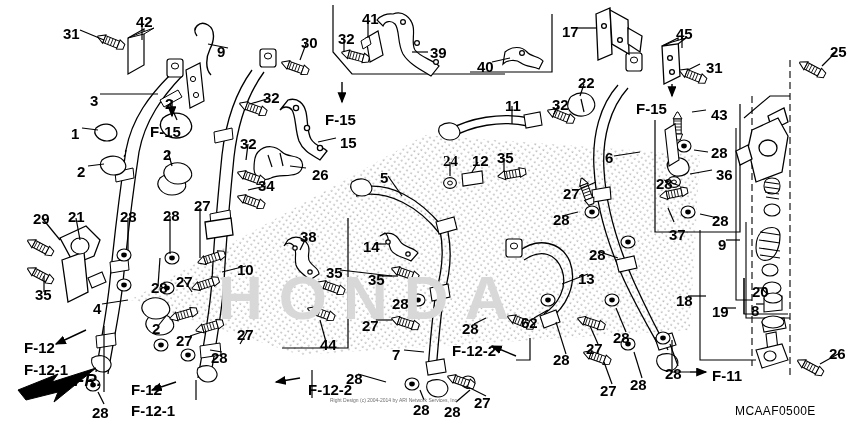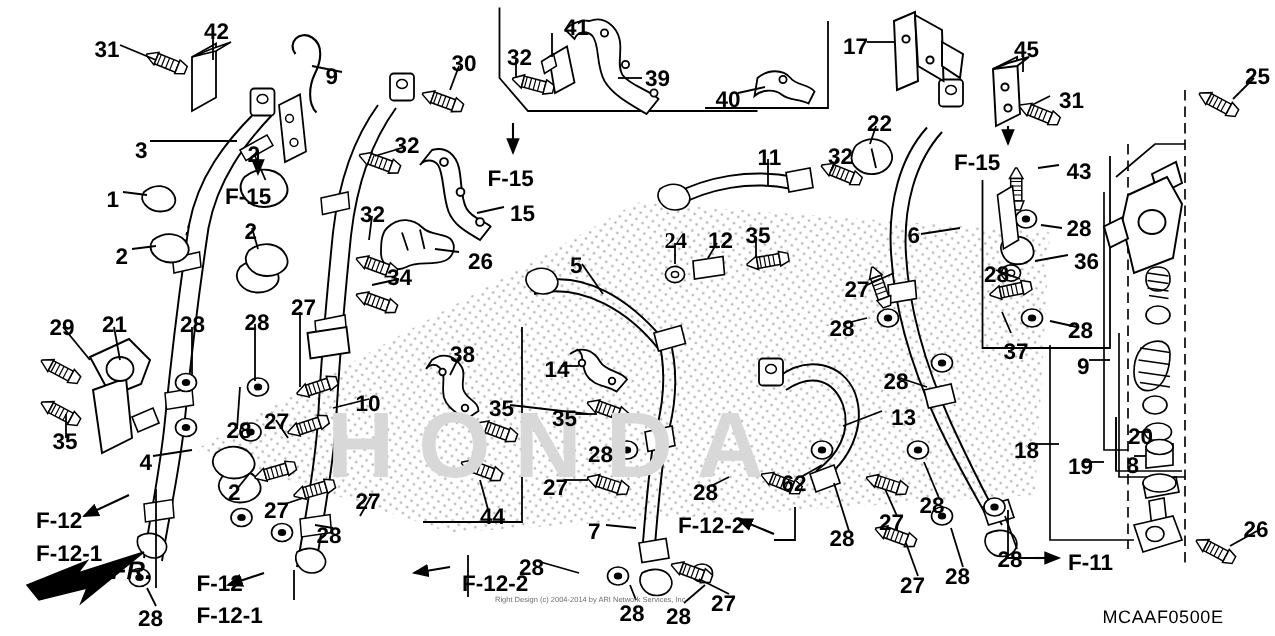--- a/index.html
+++ b/index.html
@@ -444,21 +444,21 @@
   </svg>
 
   <div class="wm" style="left:218px;top:262px;font-size:62px;letter-spacing:16px;">HONDA</div>
 
   <div id="callouts">
       <div class="lbl" style="left: 63px; top: 26px;">31</div>
       <div class="lbl" style="left: 136px; top: 14px;">42</div>
       <div class="lbl" style="left: 217px; top: 44px;">9</div>
       <div class="lbl" style="left: 301px; top: 35px;">30</div>
       <div class="lbl" style="left: 338px; top: 31px;">32</div>
-      <div class="lbl" style="left: 362px; top: 11px; margin-left: 14px;">41</div>
+      <div class="lbl" style="left: 362px; top: 11px;">41</div>
       <div class="lbl" style="left: 430px; top: 45px; text-align: right;">39</div>
       <div class="lbl" style="left: 477px; top: 59px;">40</div>
       <div class="lbl" style="left: 562px; top: 24px;">17</div>
       <div class="lbl" style="left: 676px; top: 26px;">45</div>
       <div class="lbl" style="left: 706px; top: 60px;">31</div>
       <div class="lbl" style="left: 830px; top: 44px;">25</div>
       <div class="lbl" style="left: 90px; top: 93px;">3</div>
       <div class="lbl" style="left: 165px; top: 96px;">2</div>
       <div class="lbl" style="left: 150px; top: 124px;">F-15</div>
       <div class="lbl" style="left: 263px; top: 90px;">32</div>
@@ -494,21 +494,21 @@
       <div class="lbl" style="left: 712px; top: 213px;">28</div>
       <div class="lbl" style="left: 718px; top: 237px;">9</div>
       <div class="lbl" style="left: 300px; top: 229px;">38</div>
       <div class="lbl" style="left: 363px; top: 239px;">14</div>
       <div class="lbl" style="left: 326px; top: 265px;">35</div>
       <div class="lbl" style="left: 368px; top: 272px;">35</div>
       <div class="lbl" style="left: 237px; top: 262px;">10</div>
       <div class="lbl" style="left: 35px; top: 287px;">35</div>
       <div class="lbl" style="left: 151px; top: 280px;">28</div>
       <div class="lbl" style="left: 176px; top: 274px;">27</div>
-      <div class="lbl" style="left: 578px; top: 271px; margin-left: 16px;">13</div>
+      <div class="lbl" style="left: 578px; top: 271px;">13</div>
       <div class="lbl" style="left: 589px; top: 247px;">28</div>
       <div class="lbl" style="left: 752px; top: 284px;">20</div>
       <div class="lbl" style="left: 751px; top: 303px;">8</div>
       <div class="lbl" style="left: 676px; top: 293px;">18</div>
       <div class="lbl" style="left: 712px; top: 304px;">19</div>
       <div class="lbl" style="left: 93px; top: 301px;">4</div>
       <div class="lbl" style="left: 152px; top: 321px;">2</div>
       <div class="lbl" style="left: 176px; top: 333px;">27</div>
       <div class="lbl" style="left: 211px; top: 350px;">28</div>
       <div class="lbl" style="left: 237px; top: 327px;">27</div>

